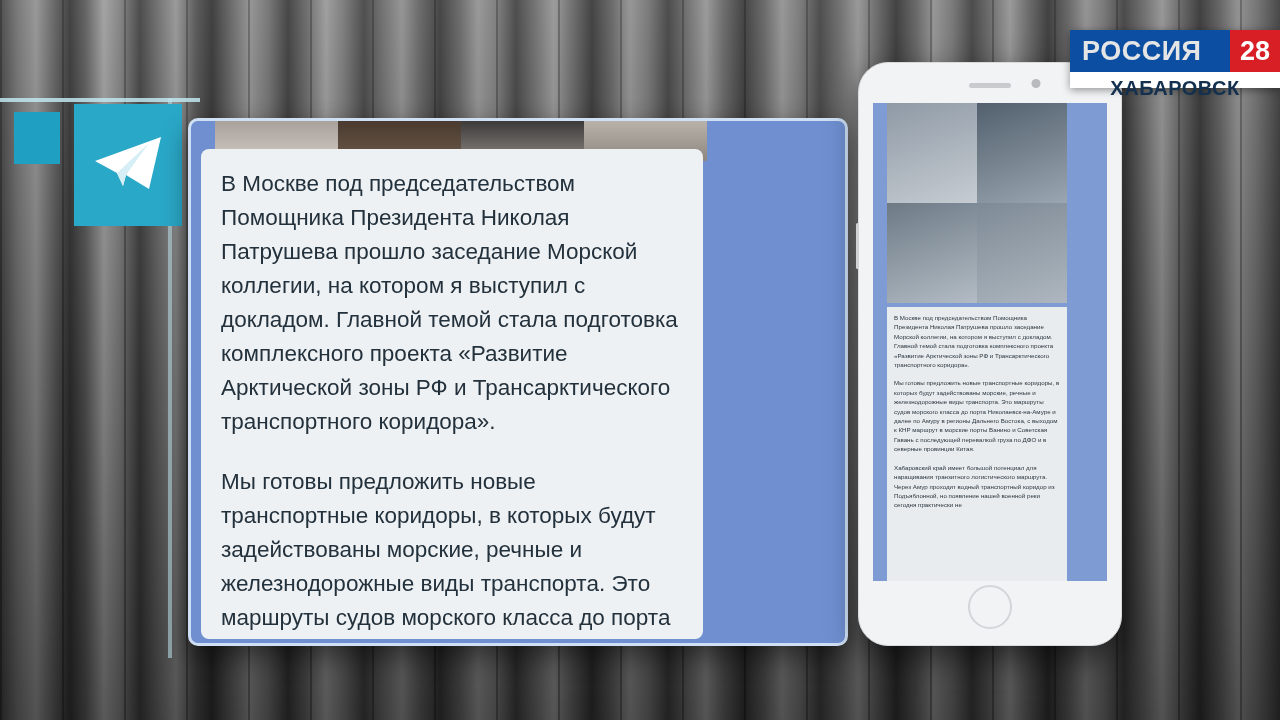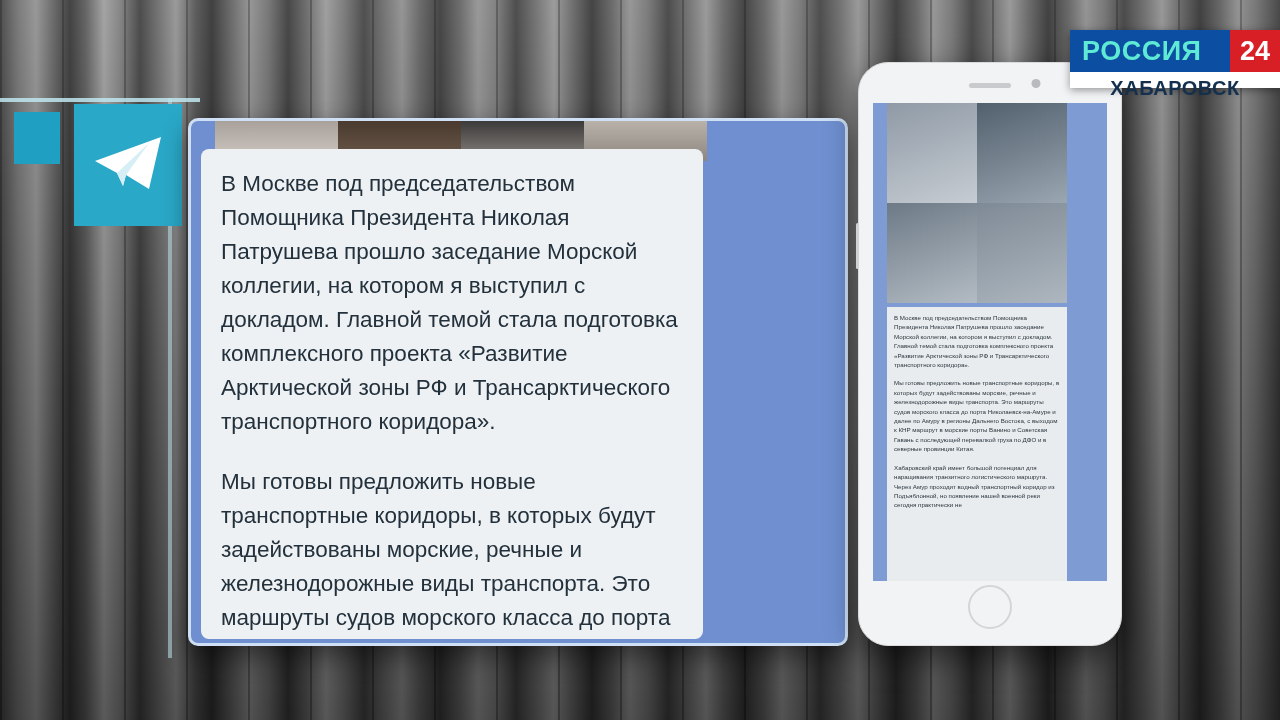--- a/index.html
+++ b/index.html
@@ -122,21 +122,21 @@
   
   #logo{
     position:absolute;right:0px;top:30px;width:210px;
     font-weight:bold;
     box-shadow:0 2px 8px rgba(0,0,0,.4);
   }
   #logo-top{
     display:flex;align-items:center;height:42px;background:#0b4ea2;
   }
   #logo-rossiya{
-    color:#5eead4;font-size:27px;letter-spacing:.5px;padding:0 8px 0 12px;flex:1;
+    color:#e5e5e5;font-size:27px;letter-spacing:.5px;padding:0 8px 0 12px;flex:1;
   }
   #logo-24{
     background:#d81f26;color:#fff;font-size:27px;height:42px;line-height:42px;padding:0 10px;
   }
   #logo-bottom{
     background:#ffffff;color:#14304f;font-size:20px;height:16px;line-height:32px;
     text-align:center;letter-spacing:.5px;
   }
 </style>
 </head>
@@ -188,16 +188,16 @@
       <p>Мы готовы предложить новые транспортные коридоры, в которых будут задействованы морские, речные и железнодорожные виды транспорта. Это маршруты судов морского класса до порта Николаевск-на-Амуре и далее по Амуру в регионы Дальнего Востока, с выходом к КНР маршрут в морские порты Ванино и Советская Гавань с последующей перевалкой груза по ДФО и в северные провинции Китая.</p>
       <p>Хабаровский край имеет большой потенциал для наращивания транзитного логистического маршрута. Через Амур проходит водный транспортный коридор из Подъяблонной, но появление нашей военной реки сегодня практически не</p>
     </div>
   </div>
   <div id="phone-home"></div>
 </div>
 
 <div id="logo">
   <div id="logo-top">
     <div id="logo-rossiya">РОССИЯ</div>
-    <div id="logo-24">24</div>
+    <div id="logo-24">28</div>
   </div>
   <div id="logo-bottom">ХАБАРОВСК</div>
 </div>
 
 </body></html>

